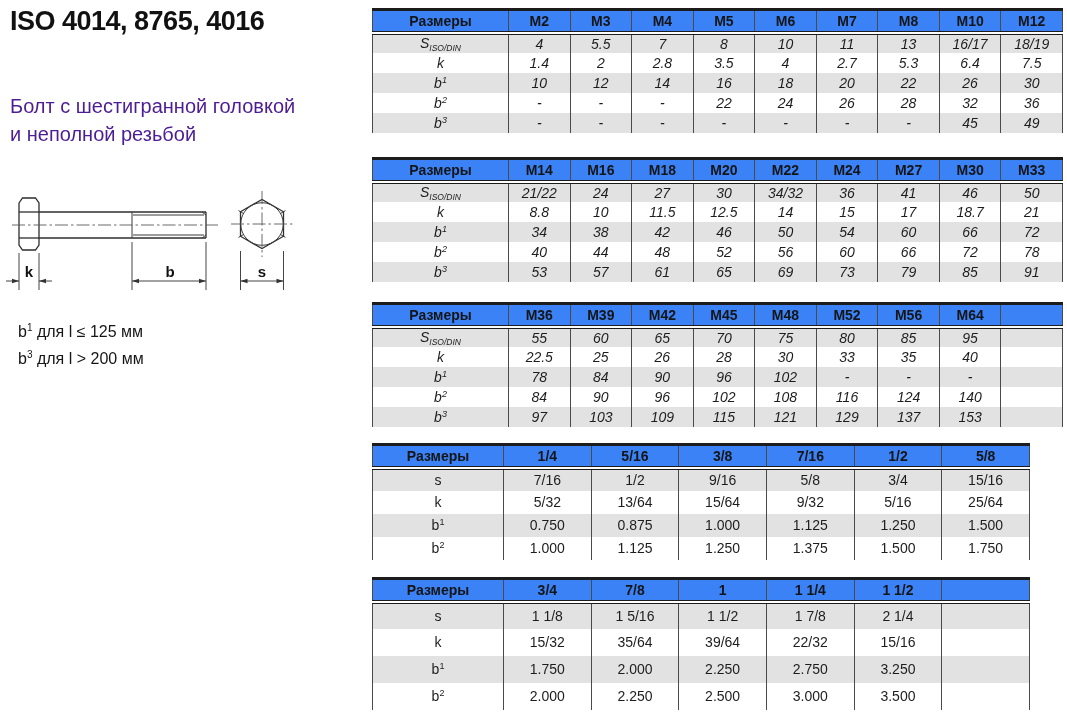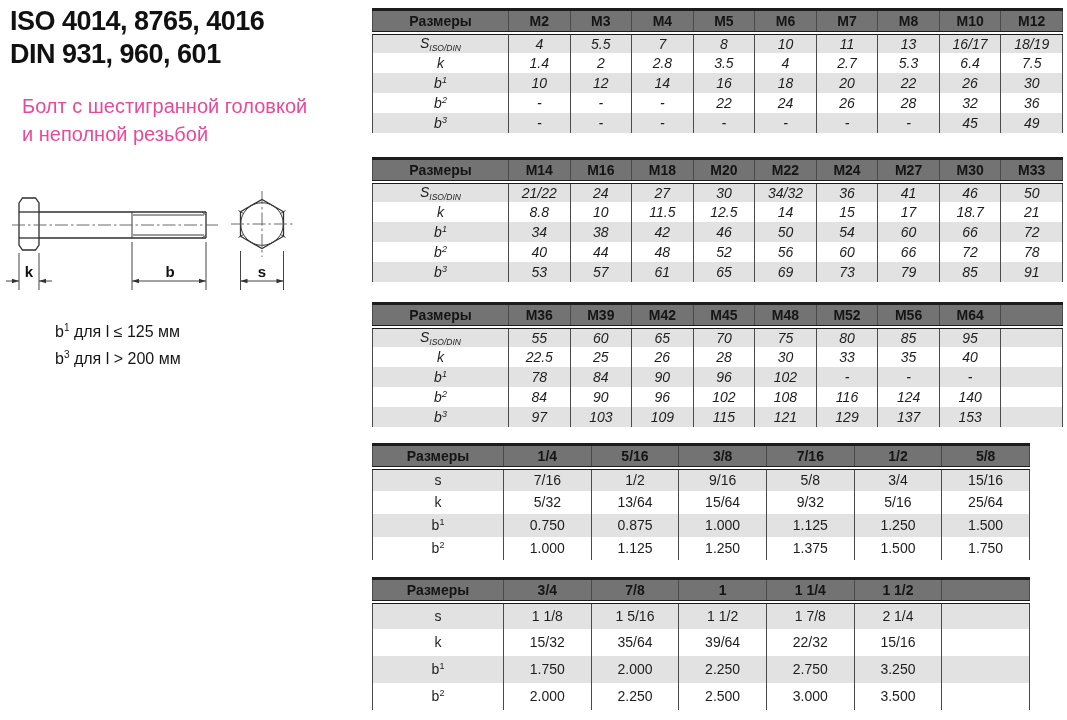--- a/index.html
+++ b/index.html
@@ -2,42 +2,42 @@
 <html><head>
 <meta charset="utf-8">
 <style>
   html,body{margin:0;padding:0;background:#ffffff;}
   #stage{position:relative;width:1067px;height:720px;background:#ffffff;overflow:hidden;
          font-family:"Liberation Sans",sans-serif;color:#1d1d1d;}
 
   
   .title{position:absolute;left:10px;top:5px;font-size:27px;font-weight:bold;
          line-height:33px;color:#111;letter-spacing:-0.5px;}
-  .subtitle{position:absolute;left:22px;top:92px;font-size:20px;line-height:28px;color:#ec4899;}
-  .notes{position:absolute;left:18px;top:316px;font-size:16px;line-height:23px;color:#161616;margin-left:37px;}
+  .subtitle{position:absolute;left:10px;top:92px;font-size:20px;line-height:28px;color:#4c1d95;}
+  .notes{position:absolute;left:18px;top:316px;font-size:16px;line-height:23px;color:#161616;}
   .notes sup{font-size:10px;vertical-align:6px;}
 
   
   .drawing{position:absolute;left:5px;top:178px;}
   .ln{stroke:#2e2e2e;stroke-width:1.3;fill:none;}
   .thin{stroke:#3a3a3a;stroke-width:1;fill:none;}
   .cl{stroke:#5a5a5a;stroke-width:0.9;fill:none;stroke-dasharray:13 3 2.5 3;}
   .dim{stroke:#444;stroke-width:1;fill:none;}
   .arr{fill:#333;stroke:none;}
   .dimtxt{font-family:"Liberation Sans",sans-serif;font-weight:bold;font-size:15px;fill:#111;}
 
   
   table{position:absolute;border-collapse:collapse;table-layout:fixed;
         border-top:3px solid #1c1c1c;border-left:1px solid #4a4a4a;border-right:1px solid #4a4a4a;
         font-family:"Liberation Sans",sans-serif;}
   th,td{text-align:center;vertical-align:middle;padding:0;font-size:14px;color:#1d1d1d;
         overflow:hidden;white-space:nowrap;}
   th+th,td+td,tbody th+td{border-left:1px solid #4a4a4a;}
   tbody th{border-right:1px solid #4a4a4a;font-weight:normal;}
-  thead th{background:#737373;font-weight:bold;border-bottom:4px double #1c1c1c;color:#151515;}
+  thead th{background:#3b82f6;font-weight:bold;border-bottom:4px double #1c1c1c;color:#151515;}
   tbody tr.alt{background:#e2e2e2;}
   sub{font-size:8.5px;vertical-align:-3px;}
   td sup,th sup{font-size:9px;vertical-align:5px;}
 
   .t-metric{width:691px;}
   .t-metric thead th:first-child{width:135px;}
   .t-metric thead tr{height:23px;}
   .t-metric tbody tr{height:20px;font-style:italic;}
 
   .t-inch{width:658px;}
@@ -53,21 +53,20 @@
   #tbl4{left:372px;top:443px;}
   #tbl5{left:372px;top:577px;}
 </style>
 </head>
 <body>
 
 <div id="stage">
 
   <div class="title">
     <div>ISO 4014, 8765, 4016</div>
-    <div>DIN 931, 960, 601</div>
   </div>
 
   <div class="subtitle">
     <div>Болт с шестигранной головкой</div>
     <div>и неполной резьбой</div>
   </div>
 
   <svg class="drawing" width="340" height="135" viewBox="0 0 340 135">
 
     <g>

